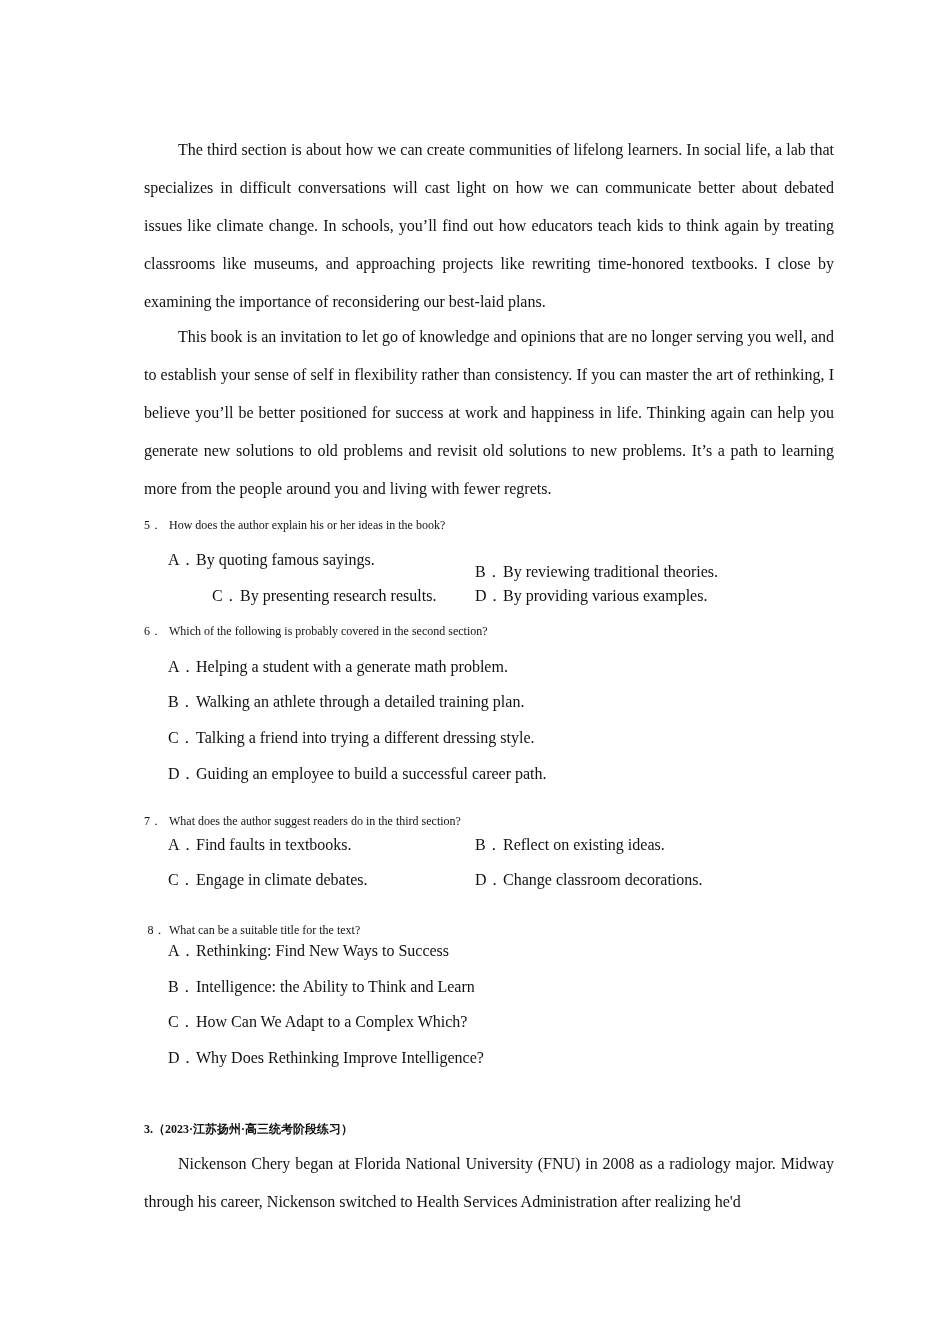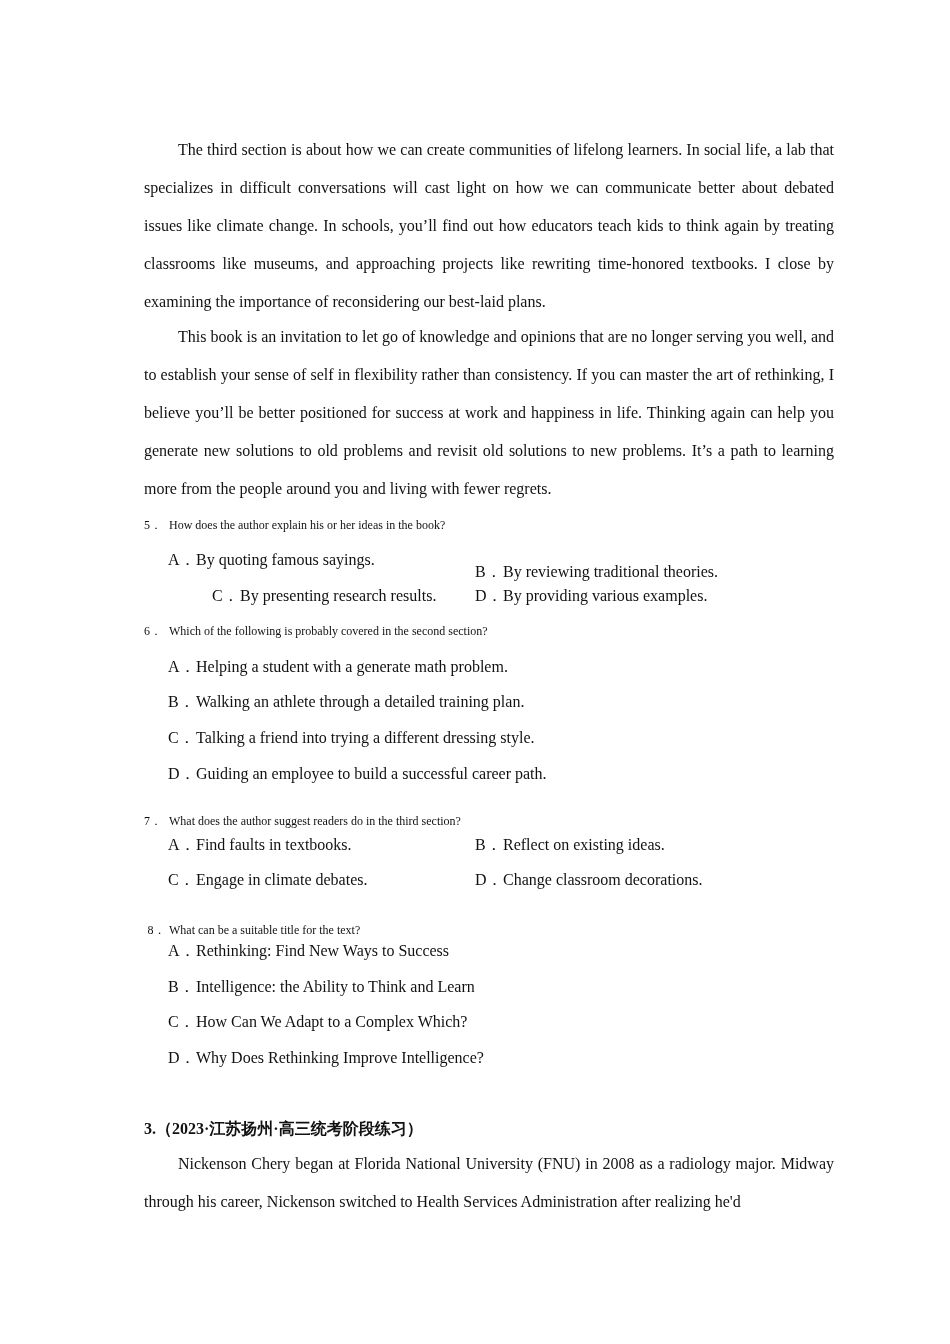--- a/index.html
+++ b/index.html
@@ -53,21 +53,21 @@
       position: absolute;
       font-size: 16px;
       line-height: 20px;
       white-space: nowrap;
     }
     .col-a { left: 24px; }
     .col-b { left: 331px; }
     .section-head {
       position: absolute;
       left: 0;
-      font-size: 16px;
+      font-size: 12px;
       line-height: 20px;
       font-weight: bold;
       white-space: nowrap;
     }
   </style>
 </head>
 <body>
 
 <div class="page">
 

